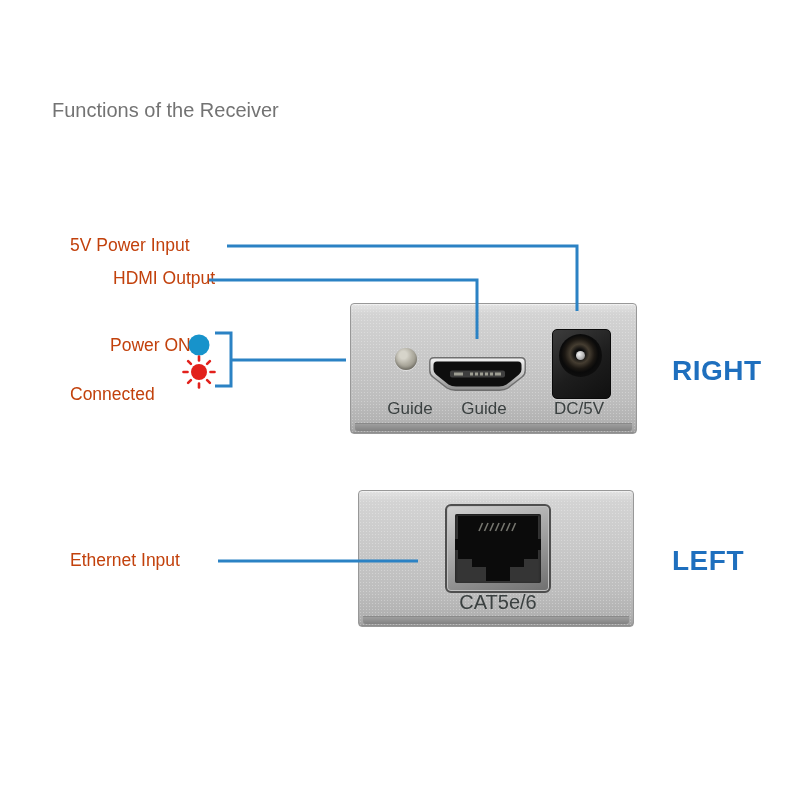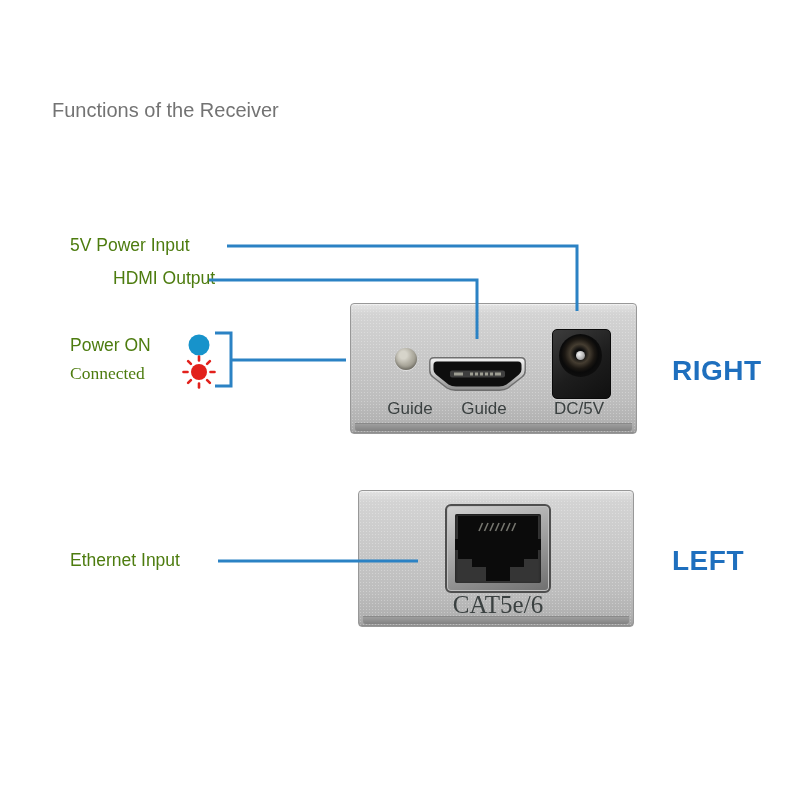--- a/index.html
+++ b/index.html
@@ -11,26 +11,26 @@
   .title{
     position:absolute;left:52px;top:50px;
     font-size:32px;font-weight:bold;color:#1798d5;letter-spacing:-0.5px;
   }
   .subtitle{
     position:absolute;left:52px;top:99px;
     font-size:20px;color:#737373;
   }
   
   .callout{
-    position:absolute;left:70px;font-size:17.5px;font-weight:500;color:#4d7c0f;white-space:nowrap;
+    position:absolute;left:70px;font-size:17.5px;font-weight:500;color:#c2410c;white-space:nowrap;
   }
   .co-power-input{top:235px;}
   .co-hdmi-output{top:268px;margin-left:43px;}
-  .co-power-on{top:335px;}
-  .co-connected{top:363px;font-family:Liberation Serif, serif;}
+  .co-power-on{top:335px;margin-left:40px;}
+  .co-connected{top:384px;}
   .co-ethernet{top:550px;}
   
   .side-label{
     position:absolute;left:672px;font-size:28px;font-weight:bold;color:#1e6fbe;letter-spacing:0.5px;
   }
   .side-right{top:355px;}
   .side-left{top:545px;}
   
   .panel{
     position:absolute;border:1px solid #989898;border-radius:4px;
@@ -158,21 +158,21 @@
             <line x1="29.5" y1="17" x2="33" y2="9"></line>
             <line x1="35" y1="17" x2="38.5" y2="9"></line>
             <line x1="40.5" y1="17" x2="44" y2="9"></line>
             <line x1="46" y1="17" x2="49.5" y2="9"></line>
             <line x1="51.5" y1="17" x2="55" y2="9"></line>
             <line x1="57" y1="17" x2="60.5" y2="9"></line>
           </g>
         </svg>
       </div>
     </div>
-    <span class="engraving" style="left:139px;top:100px;font-size:25px;font-family:Liberation Serif, serif;">CAT5e/6</span>
+    <span class="engraving" style="left:139px;top:100px;font-size:20px;">CAT5e/6</span>
   </div>
 
   <svg class="overlay" width="800" height="800" viewBox="0 0 800 800">
     <g fill="none" stroke="#2b82c4" stroke-width="3">
       <path d="M227,246 H577 V311"></path>
       <path d="M209,280 H477 V339"></path>
       <path d="M215,333 H231 V386 H215"></path>
       <path d="M231,360 H346"></path>
       <path d="M218,561 H418"></path>
     </g>

